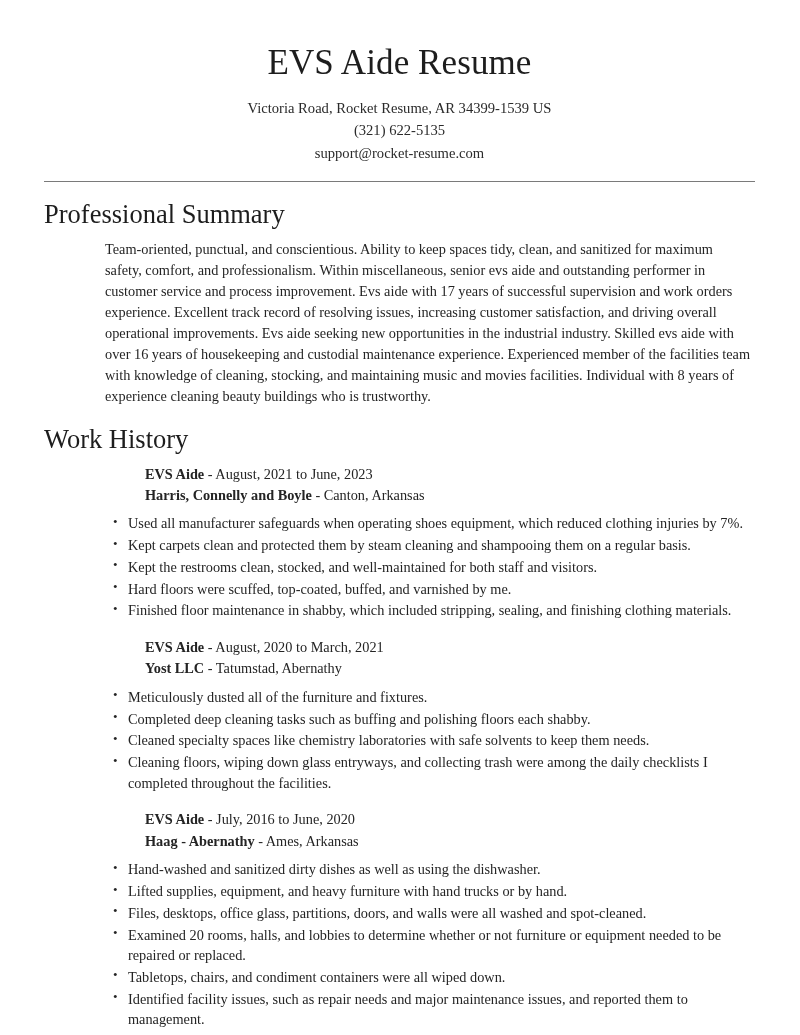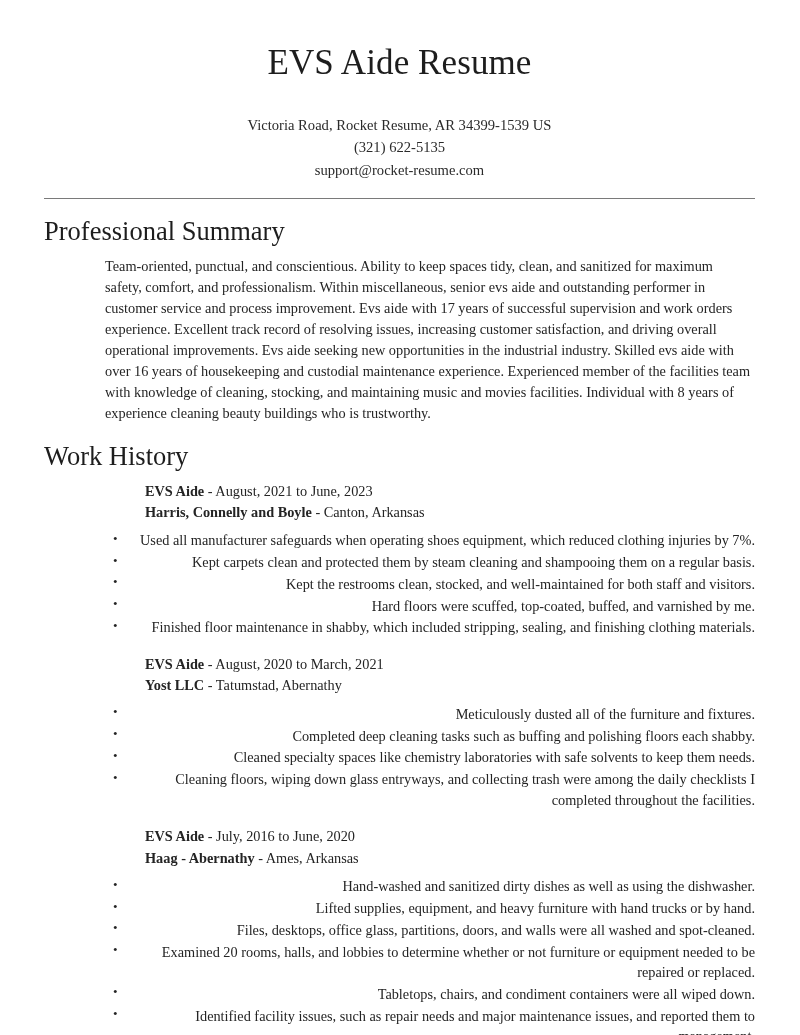--- a/index.html
+++ b/index.html
@@ -22,21 +22,21 @@
     background: #ffffff;
   }
 
   
   .resume-title {
     text-align: center;
     font-size: 35px;
     font-weight: 400;
     letter-spacing: 0.1px;
     line-height: 1.18;
-    margin: 8px 0 31px 0;
+    margin: 8px 0 14px 0;
     color: #1d1d1d;
   }
   .contact-block {
     text-align: center;
     font-size: 14.6px;
     line-height: 1.52;
     color: #2a2a2a;
   }
   .contact-line { display: block; }
 
@@ -84,21 +84,20 @@
     margin: 7px 0 0 0;
     padding: 0;
   }
   .bullets li {
     position: relative;
     font-size: 14.3px;
     line-height: 1.45;
     padding-left: 23px;
     margin-bottom: 1px;
     color: #242424;
-    text-align: right;
   }
   .bullets li::before {
     content: "\2022";
     position: absolute;
     left: 8px;
     top: -0.5px;
     font-size: 13px;
     color: #242424;
   }
 </style>

